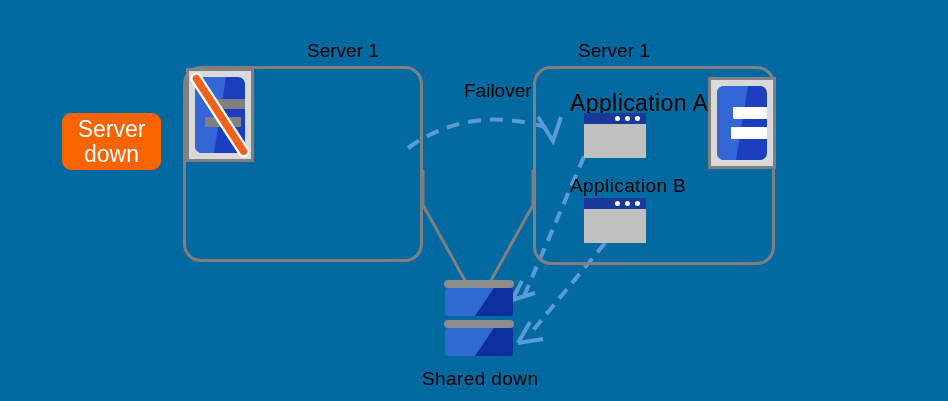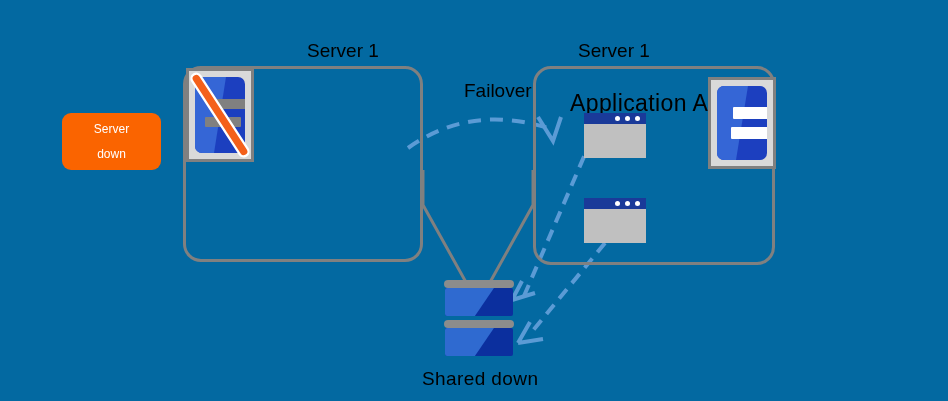--- a/index.html
+++ b/index.html
@@ -67,21 +67,21 @@
   
   #server-down-badge {
     position: absolute;
     left: 62px;
     top: 113px;
     width: 99px;
     height: 57px;
     background: #fa6400;
     border-radius: 9px;
     color: #ffffff;
-    font-size: 12px;
+    font-size: 23px;
     line-height: 25px;
     text-align: center;
     display: flex;
     flex-direction: column;
     align-items: center;
     justify-content: center;
   }
   #server-down-badge span { display: block; }
 
   
@@ -250,20 +250,21 @@
 
   <div class="label" id="app-a-label">Application  A</div>
   <div class="app-window" id="app-a-window">
     <div class="titlebar">
       <span class="dot d1"></span>
       <span class="dot d2"></span>
       <span class="dot d3"></span>
     </div>
   </div>
 
+  <div class="label" id="app-b-label">Application  B</div>
   <div class="app-window" id="app-b-window">
     <div class="titlebar">
       <span class="dot d1"></span>
       <span class="dot d2"></span>
       <span class="dot d3"></span>
     </div>
   </div>
 
   <div class="server-icon" id="server2-icon">
     <div class="tower">

